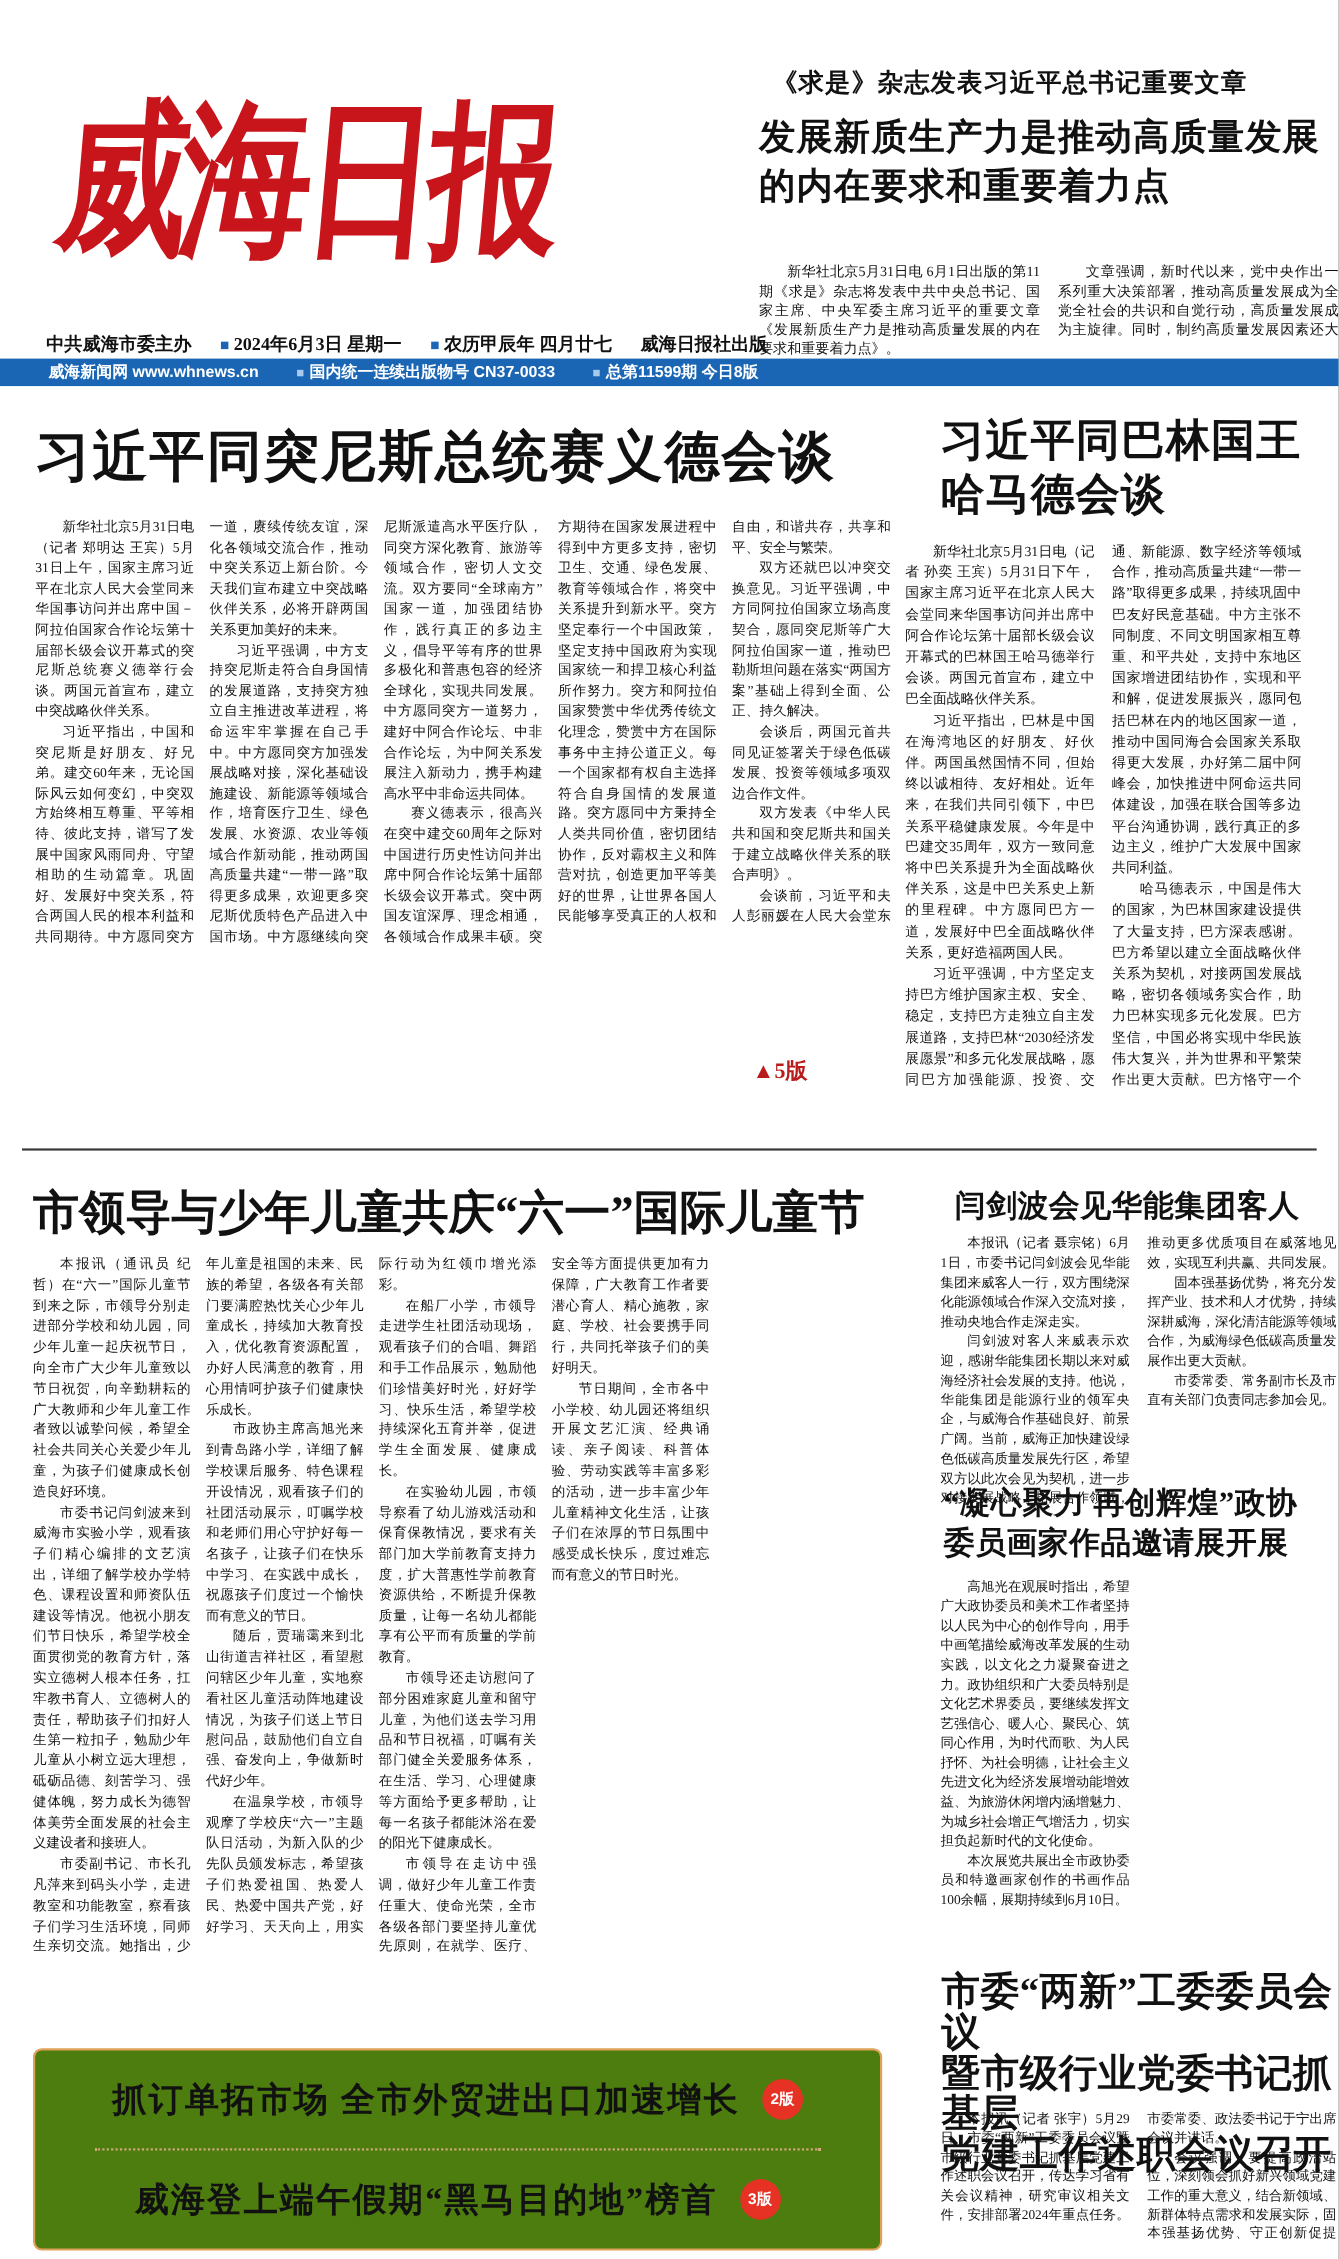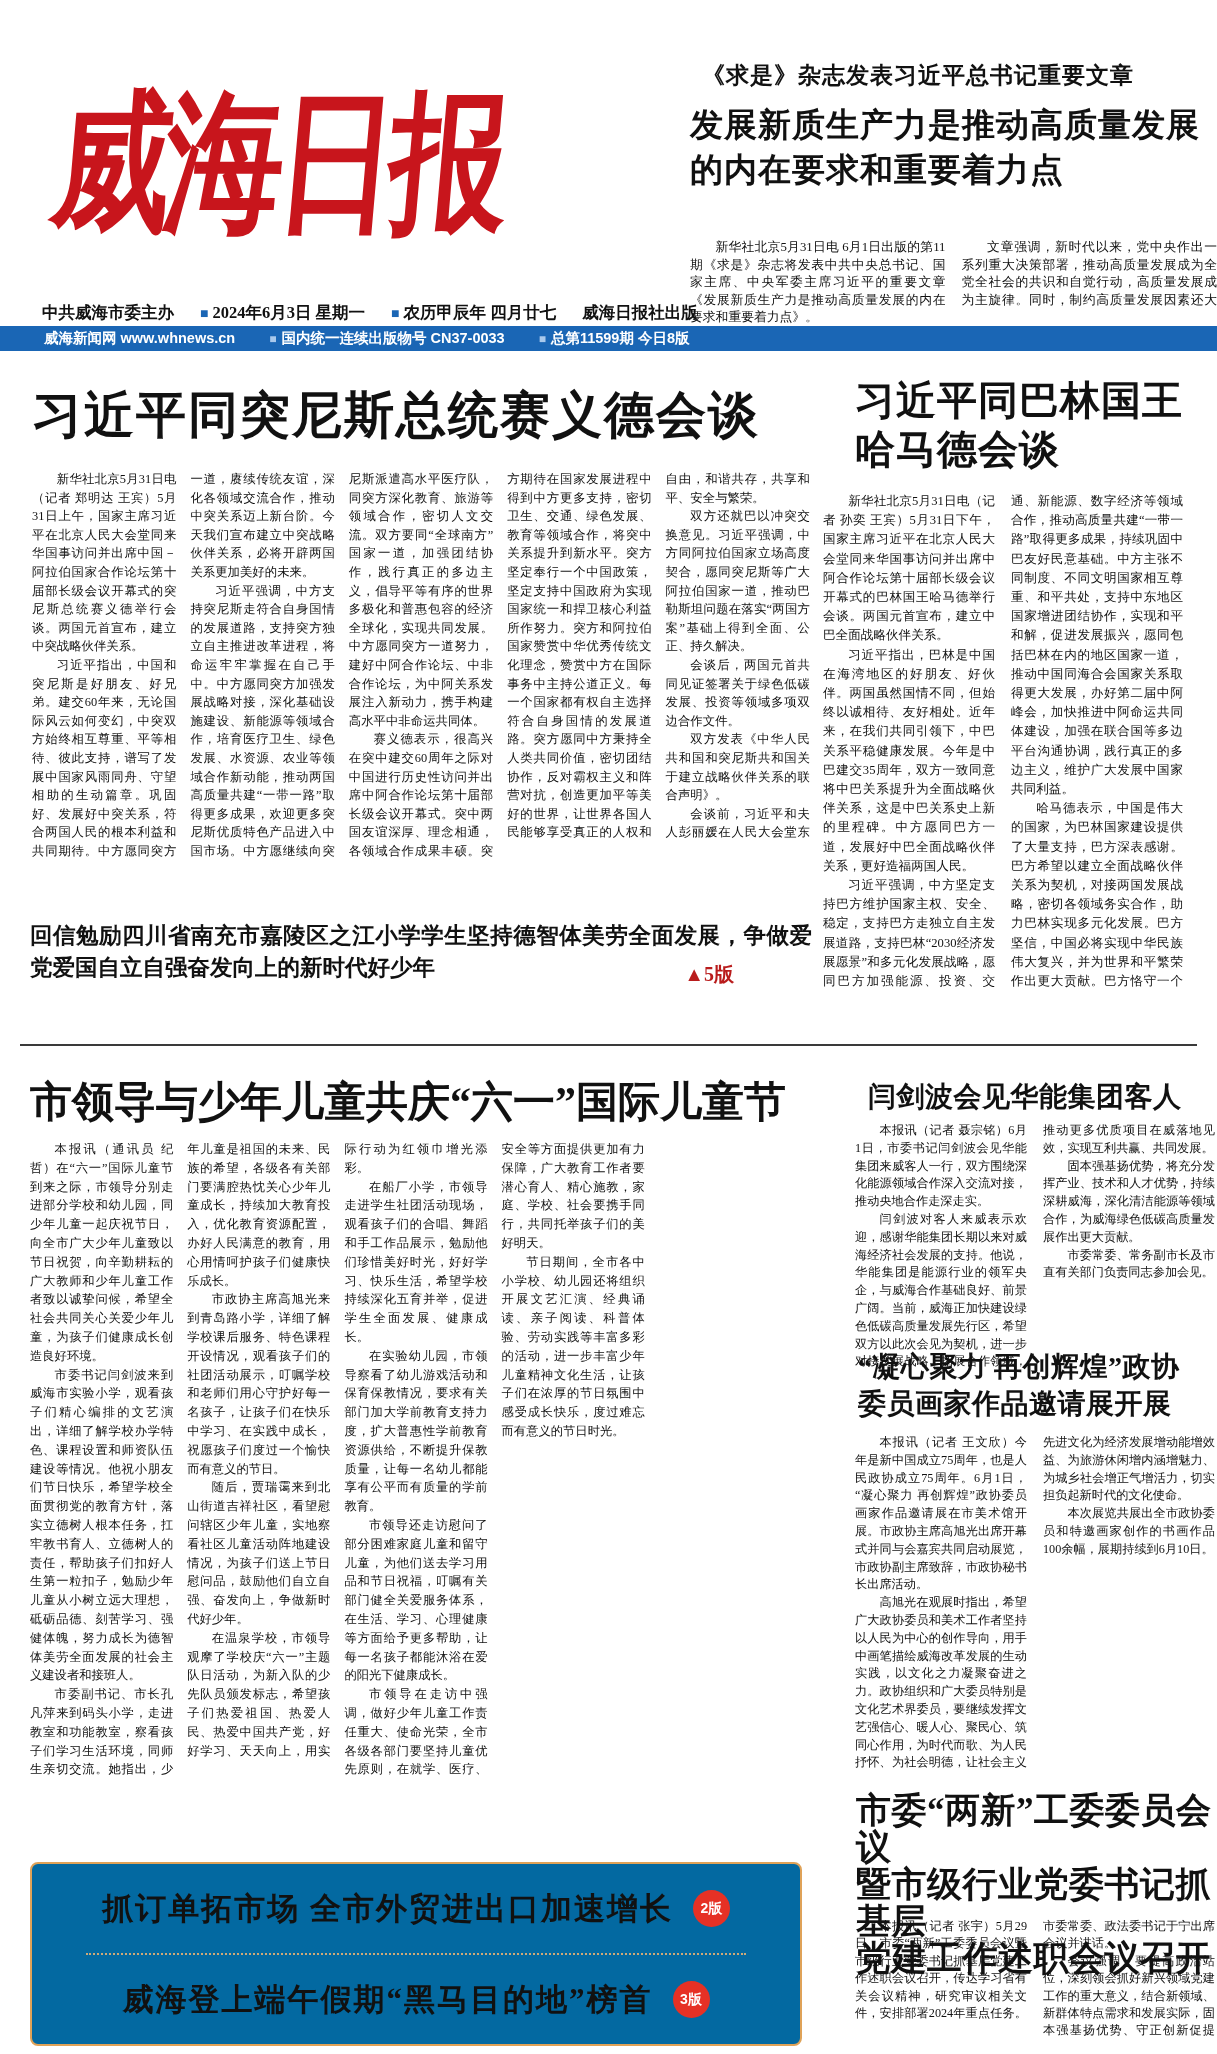--- a/index.html
+++ b/index.html
@@ -33,21 +33,21 @@
   .h-61{font-size:43px;font-weight:900;white-space:nowrap;letter-spacing:-1px;}
   .h-sub{font-size:22.5px;line-height:32px;font-weight:bold;text-align:justify;}
   .pageref{color:#b91c1c;font-weight:bold;font-size:20px;}
   .h-bahrain{font-size:40px;line-height:49px;font-weight:900;letter-spacing:1px;}
   .h-lower{font-size:42px;font-weight:900;white-space:nowrap;letter-spacing:0px;}
   .h-small{font-size:28px;line-height:37px;font-weight:900;letter-spacing:0.5px;}
 
   .divider{background:#3a3a3a;height:2px;}
 
   
-  .teaser-box{background:#0369a1;border:2px solid #dfa258;border-radius:8px;
+  .teaser-box{background:#4d7c0f;border:2px solid #dfa258;border-radius:8px;
               display:flex;flex-direction:column;justify-content:space-evenly;align-items:center;}
   .teaser-row{display:flex;align-items:center;justify-content:center;gap:20px;
               font-size:31px;font-weight:900;letter-spacing:2px;white-space:nowrap;cursor:pointer;}
   .badge{width:37px;height:37px;border-radius:50%;background:#e63125;color:#fff;
          display:inline-flex;align-items:center;justify-content:center;
          font-size:14px;font-weight:bold;letter-spacing:0;
          font-family:"Liberation Sans","DejaVu Sans",sans-serif;flex:none;}
   .teaser-sep{width:86%;border-top:2px dotted #cfa978;height:0;}
 </style>
 </head>
@@ -99,21 +99,20 @@
     <div>哈马德会谈</div>
   </div>
   <div class="abs body cols2" style="left:823px;top:492px;width:360px;height:516px;font-size:12.6px;line-height:19.2px;">
       <p>新华社北京5月31日电（记者 孙奕 王宾）5月31日下午，国家主席习近平在北京人民大会堂同来华国事访问并出席中阿合作论坛第十届部长级会议开幕式的巴林国王哈马德举行会谈。两国元首宣布，建立中巴全面战略伙伴关系。</p>
       <p>习近平指出，巴林是中国在海湾地区的好朋友、好伙伴。两国虽然国情不同，但始终以诚相待、友好相处。近年来，在我们共同引领下，中巴关系平稳健康发展。今年是中巴建交35周年，双方一致同意将中巴关系提升为全面战略伙伴关系，这是中巴关系史上新的里程碑。中方愿同巴方一道，发展好中巴全面战略伙伴关系，更好造福两国人民。</p>
       <p>习近平强调，中方坚定支持巴方维护国家主权、安全、稳定，支持巴方走独立自主发展道路，支持巴林“2030经济发展愿景”和多元化发展战略，愿同巴方加强能源、投资、交通、新能源、数字经济等领域合作，推动高质量共建“一带一路”取得更多成果，持续巩固中巴友好民意基础。中方主张不同制度、不同文明国家相互尊重、和平共处，支持中东地区国家增进团结协作，实现和平和解，促进发展振兴，愿同包括巴林在内的地区国家一道，推动中国同海合会国家关系取得更大发展，办好第二届中阿峰会，加快推进中阿命运共同体建设，加强在联合国等多边平台沟通协调，践行真正的多边主义，维护广大发展中国家共同利益。</p>
       <p>哈马德表示，中国是伟大的国家，为巴林国家建设提供了大量支持，巴方深表感谢。巴方希望以建立全面战略伙伴关系为契机，对接两国发展战略，密切各领域务实合作，助力巴林实现多元化发展。巴方坚信，中国必将实现中华民族伟大复兴，并为世界和平繁荣作出更大贡献。巴方恪守一个中国原则，支持中国实现和平统一，愿同中方密切多边协作。（下转第五版）</p>
     </div>
 
   <div class="abs h-sub" style="left:30px;top:920px;width:782px;height:70px;">
-    <span>回信勉励四川省南充市嘉陵区之江小学学生坚持德智体美劳全面发展，争做爱党爱国自立自强奋发向上的新时代好少年</span>
     <span class="pageref abs" style="right:78px;bottom:0;">▲5版</span>
   </div>
 
   <div class="abs divider" style="left:20px;top:1044px;width:1177px;"></div>
 
   <div class="abs h-lower" style="left:30px;top:1074px;width:782px;">市领导与少年儿童共庆“六一”国际儿童节</div>
   <div class="abs body cols5" style="left:30px;top:1140px;width:772px;height:652px;font-size:12.3px;line-height:18.8px;">
       <p>本报讯（通讯员 纪哲）在“六一”国际儿童节到来之际，市领导分别走进部分学校和幼儿园，同少年儿童一起庆祝节日，向全市广大少年儿童致以节日祝贺，向辛勤耕耘的广大教师和少年儿童工作者致以诚挚问候，希望全社会共同关心关爱少年儿童，为孩子们健康成长创造良好环境。</p>
       <p>市委书记闫剑波来到威海市实验小学，观看孩子们精心编排的文艺演出，详细了解学校办学特色、课程设置和师资队伍建设等情况。他祝小朋友们节日快乐，希望学校全面贯彻党的教育方针，落实立德树人根本任务，扛牢教书育人、立德树人的责任，帮助孩子们扣好人生第一粒扣子，勉励少年儿童从小树立远大理想，砥砺品德、刻苦学习、强健体魄，努力成长为德智体美劳全面发展的社会主义建设者和接班人。</p>
       <p>市委副书记、市长孔凡萍来到码头小学，走进教室和功能教室，察看孩子们学习生活环境，同师生亲切交流。她指出，少年儿童是祖国的未来、民族的希望，各级各有关部门要满腔热忱关心少年儿童成长，持续加大教育投入，优化教育资源配置，办好人民满意的教育，用心用情呵护孩子们健康快乐成长。</p>
@@ -149,21 +148,20 @@
       <p>闫剑波对客人来威表示欢迎，感谢华能集团长期以来对威海经济社会发展的支持。他说，华能集团是能源行业的领军央企，与威海合作基础良好、前景广阔。当前，威海正加快建设绿色低碳高质量发展先行区，希望双方以此次会见为契机，进一步对接发展战略，拓展合作领域，推动更多优质项目在威落地见效，实现互利共赢、共同发展。</p>
       <p>固本强基扬优势，将充分发挥产业、技术和人才优势，持续深耕威海，深化清洁能源等领域合作，为威海绿色低碳高质量发展作出更大贡献。</p>
       <p>市委常委、常务副市长及市直有关部门负责同志参加会见。</p>
     </div>
 
   <div class="abs h-small" style="left:858px;top:1348px;width:360px;">
     <div>“凝心聚力 再创辉煌”政协</div>
     <div>委员画家作品邀请展开展</div>
   </div>
   <div class="abs body cols2" style="left:855px;top:1434px;width:360px;height:350px;font-size:12.2px;line-height:17.8px;">
-      <p>本报讯（记者 王文欣）今年是新中国成立75周年，也是人民政协成立75周年。6月1日，“凝心聚力 再创辉煌”政协委员画家作品邀请展在市美术馆开展。市政协主席高旭光出席开幕式并同与会嘉宾共同启动展览，市政协副主席致辞，市政协秘书长出席活动。</p>
       <p>高旭光在观展时指出，希望广大政协委员和美术工作者坚持以人民为中心的创作导向，用手中画笔描绘威海改革发展的生动实践，以文化之力凝聚奋进之力。政协组织和广大委员特别是文化艺术界委员，要继续发挥文艺强信心、暖人心、聚民心、筑同心作用，为时代而歌、为人民抒怀、为社会明德，让社会主义先进文化为经济发展增动能增效益、为旅游休闲增内涵增魅力、为城乡社会增正气增活力，切实担负起新时代的文化使命。</p>
       <p>本次展览共展出全市政协委员和特邀画家创作的书画作品100余幅，展期持续到6月10日。</p>
     </div>
 
   <div class="abs h-small" style="left:856px;top:1792px;width:362px;font-size:35px;line-height:37px;">
     <div>市委“两新”工委委员会议</div>
     <div>暨市级行业党委书记抓基层</div>
     <div>党建工作述职会议召开</div>
   </div>
   <div class="abs body cols2" style="left:855px;top:1918px;width:360px;height:132px;font-size:12.2px;line-height:17.4px;">

